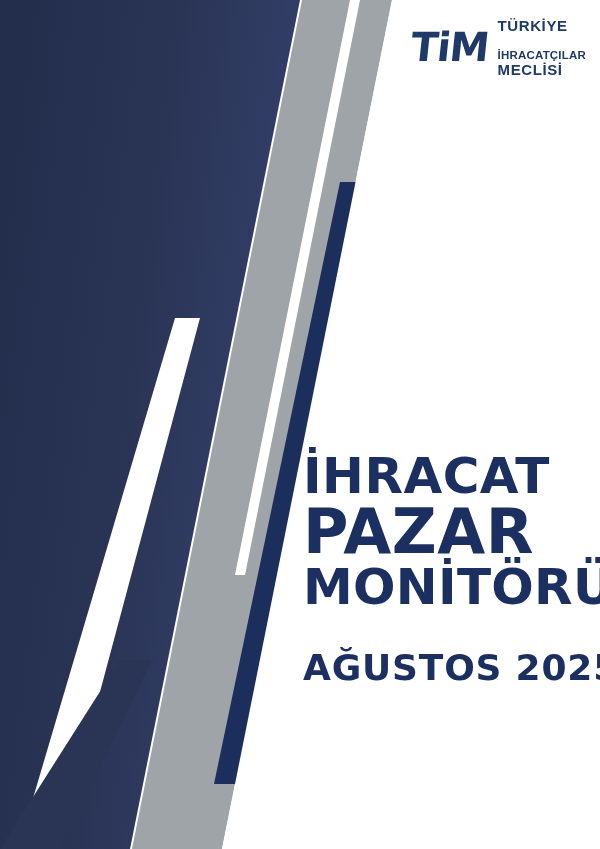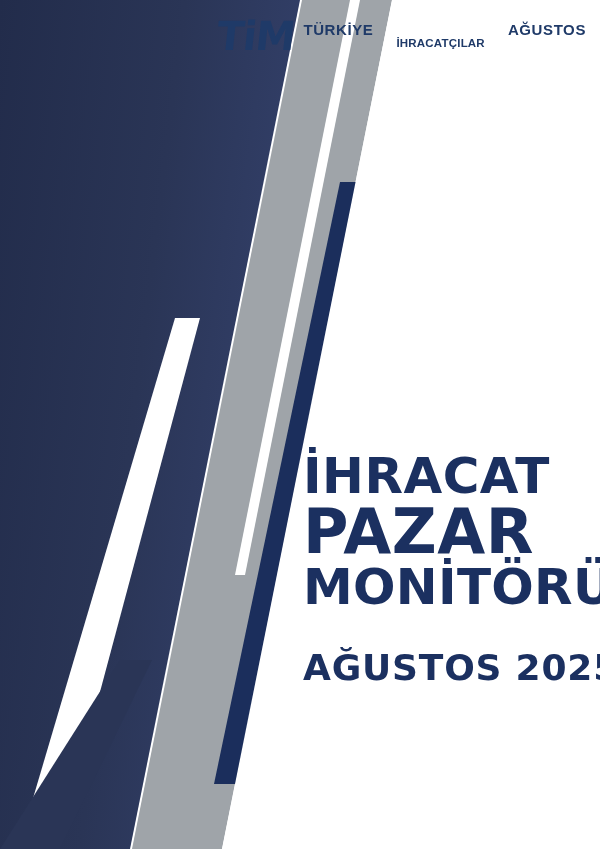--- a/index.html
+++ b/index.html
@@ -39,27 +39,26 @@
     font-size: 40px;
     line-height: 0.92;
     font-weight: 700;
     letter-spacing: -1.2px;
     color: #1f3a68;
     font-family: "DejaVu Sans", "Liberation Sans", sans-serif;
     transform: skewX(-6deg);
   }
   #logo-words {
     display: flex;
-    flex-direction: row;
+    flex-direction: column;
     justify-content: center;
     color: #1f3a68;
     font-weight: 700;
     line-height: 1.04;
     font-family: "Liberation Sans", "DejaVu Sans", sans-serif;
-    gap: 23px;
   }
   .logo-line-1 { font-size: 15px; letter-spacing: 0.6px; }
   .logo-line-2 { font-size: 11.5px; letter-spacing: 0.2px; margin-top: 16px; }
   .logo-line-3 { font-size: 15px; letter-spacing: 0.6px; }
 
   
   #title-block {
     position: absolute;
     left: 303px;
     top: 452px;
@@ -118,21 +117,21 @@
     <polygon points="120,660 152,660 60,849 0,849" fill="#2a3556"></polygon>
 
     <polygon points="392,0 600,0 600,849 222,849" fill="#ffffff"></polygon>
   </svg>
 
   <div id="logo">
     <div id="logo-mark">TiM</div>
     <div id="logo-words">
       <span class="logo-line-1">TÜRKİYE</span>
       <span class="logo-line-2">İHRACATÇILAR</span>
-      <span class="logo-line-3">AĞUSTOS</span>
+      <span class="logo-line-3">MECLİSİ</span>
     </div>
   </div>
 
   <div id="title-block">
     <div class="title-line" id="title-line-1">İHRACAT</div>
     <div class="title-line" id="title-line-2">PAZAR</div>
     <div class="title-line" id="title-line-3">MONİTÖRÜ</div>
     <div id="subtitle">AĞUSTOS 2025</div>
   </div>
 

